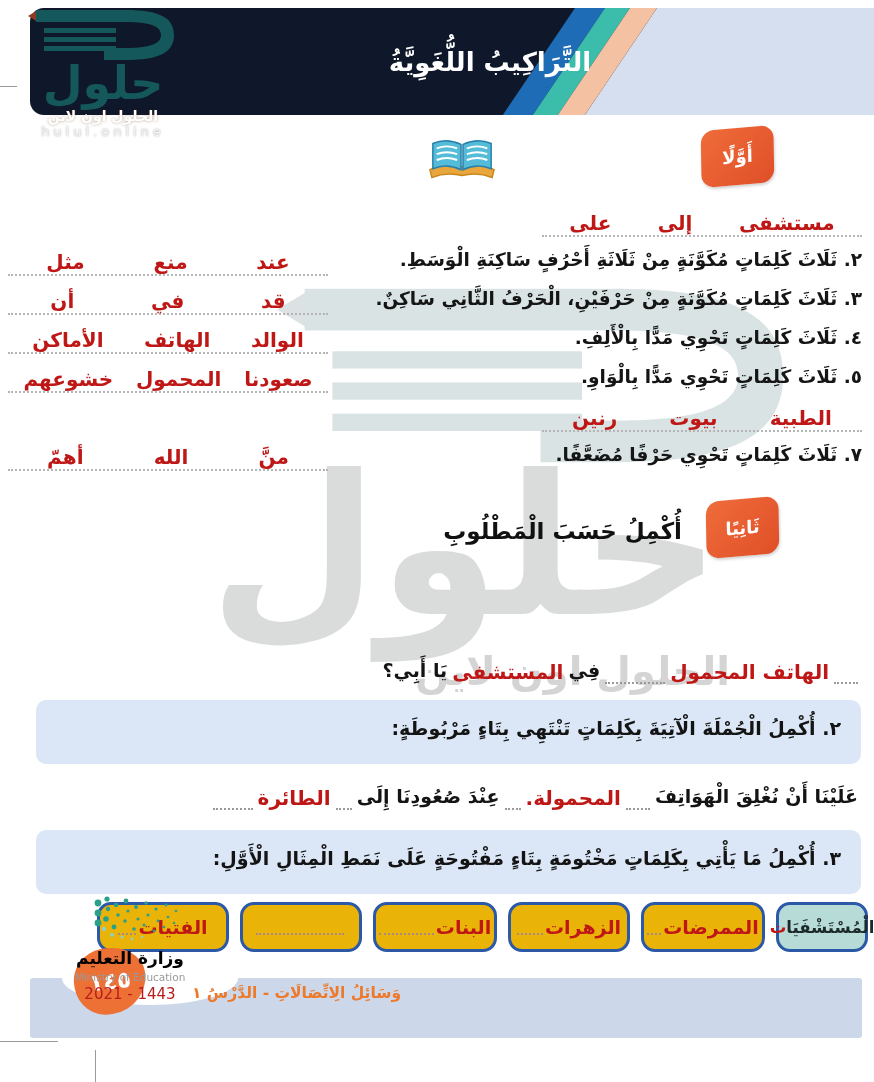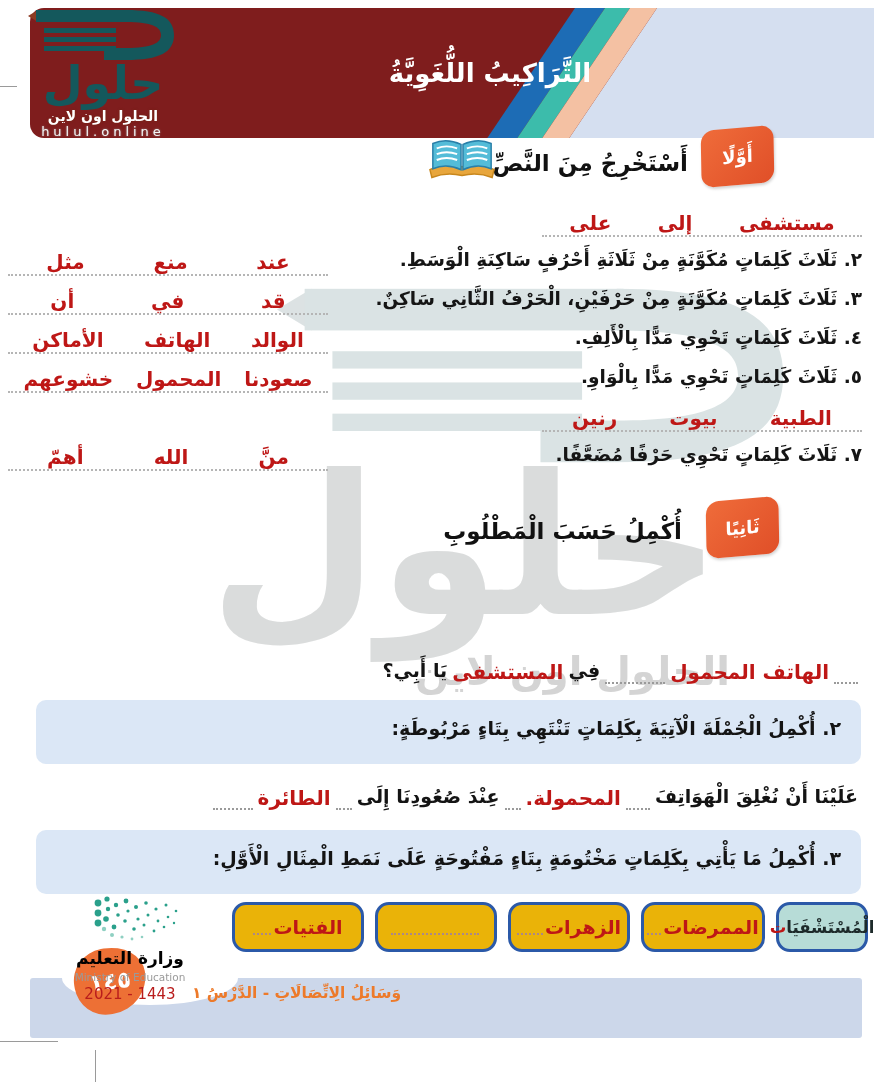--- a/index.html
+++ b/index.html
@@ -1,20 +1,20 @@
 <!DOCTYPE html>
 <html lang="ar"><head>
 <meta charset="utf-8">
 <style>
   html,body{margin:0;padding:0;background:#ffffff;}
   .page{position:relative;width:874px;height:1082px;background:#fff;overflow:hidden;
         font-family:"DejaVu Sans", sans-serif;direction:rtl;}
 
   
-  .banner{position:absolute;top:8px;left:30px;right:0;height:130px;background:#7f1d1d;
+  .banner{position:absolute;top:8px;left:30px;right:0;height:107px;background:#0f172a;
           border-radius:14px 0 0 14px;overflow:hidden;z-index:2;}
   .banner .skew{position:absolute;top:0;height:100%;transform:skewX(-34deg);transform-origin:0 0;}
   .sk-blue {left:545px;width:30px;background:#1d6cb5;}
   .sk-teal {left:575px;width:25px;background:#3cbcab;}
   .sk-peach{left:600px;width:27px;background:#f4c1a3;}
   .sk-light{left:627px;width:420px;background:#d5dff0;}
   .banner-title{position:absolute;left:315px;width:290px;top:50%;transform:translateY(-50%);
           text-align:center;color:#fff;font-weight:bold;font-size:26px;line-height:1.5;}
 
   
@@ -135,21 +135,20 @@
         <rect x="16" y="42" width="72" height="5" fill="#14585c"></rect>
         <path d="M98 6 C132 6 146 14 146 31 C146 48 132 56 98 56 L76 56 L76 44 L98 44 C124 44 133 39 133 31 C133 23 124 18 98 18 Z" fill="#14585c"></path>
       </svg>
     </div>
     <div class="logo-brand">حلول</div>
     <div class="logo-tagline">الحلول اون لاين</div>
     <div class="logo-domain">hulul.online</div>
   </div>
 
   <div class="badge badge-1">أَوَّلًا</div>
-  <div class="sec-heading head-1">أَسْتَخْرِجُ مِنَ النَّصِّ</div>
   <div class="book-icon">
     <svg width="70" height="52" viewBox="0 0 72 52">
       <path d="M3 36 Q18 28 36 33 Q54 28 69 36 L67 44 Q52 38 36 42 Q20 38 5 44 Z" fill="#e8a63c" stroke="#c8871d" stroke-width="1.5"></path>
       <path d="M6 9 Q20 3 35 10 L35 36 Q20 29 6 35 Z" fill="#54bcd8" stroke="#2a7fa8" stroke-width="1.5"></path>
       <path d="M66 9 Q52 3 37 10 L37 36 Q52 29 66 35 Z" fill="#54bcd8" stroke="#2a7fa8" stroke-width="1.5"></path>
       <path d="M10 14 Q20 10 31 14 M10 20 Q20 16 31 20 M10 26 Q20 22 31 26" stroke="#fff" stroke-width="2" fill="none"></path>
       <path d="M62 14 Q52 10 41 14 M62 20 Q52 16 41 20 M62 26 Q52 22 41 26" stroke="#fff" stroke-width="2" fill="none"></path>
     </svg>
   </div>
 
@@ -244,20 +243,24 @@
     <div class="abox abox-example">
       <span>الْمُسْتَشْفَيَا</span>
         <span class="red">ت</span>
     </div>
     <div class="abox b2">
       <span>الممرضات</span>
         <span class="box-leader"></span>
     </div>
     <div class="abox b3">
       <span>الزهرات</span>
+        <span class="box-leader"></span>
+    </div>
+    <div class="abox b4">
+      <span>البنات</span>
         <span class="box-leader"></span>
     </div>
     <div class="abox b5">
       <span></span>
         <span class="box-leader"></span>
     </div>
     <div class="abox b6">
       <span>الفتيات</span>
         <span class="box-leader"></span>
     </div>

